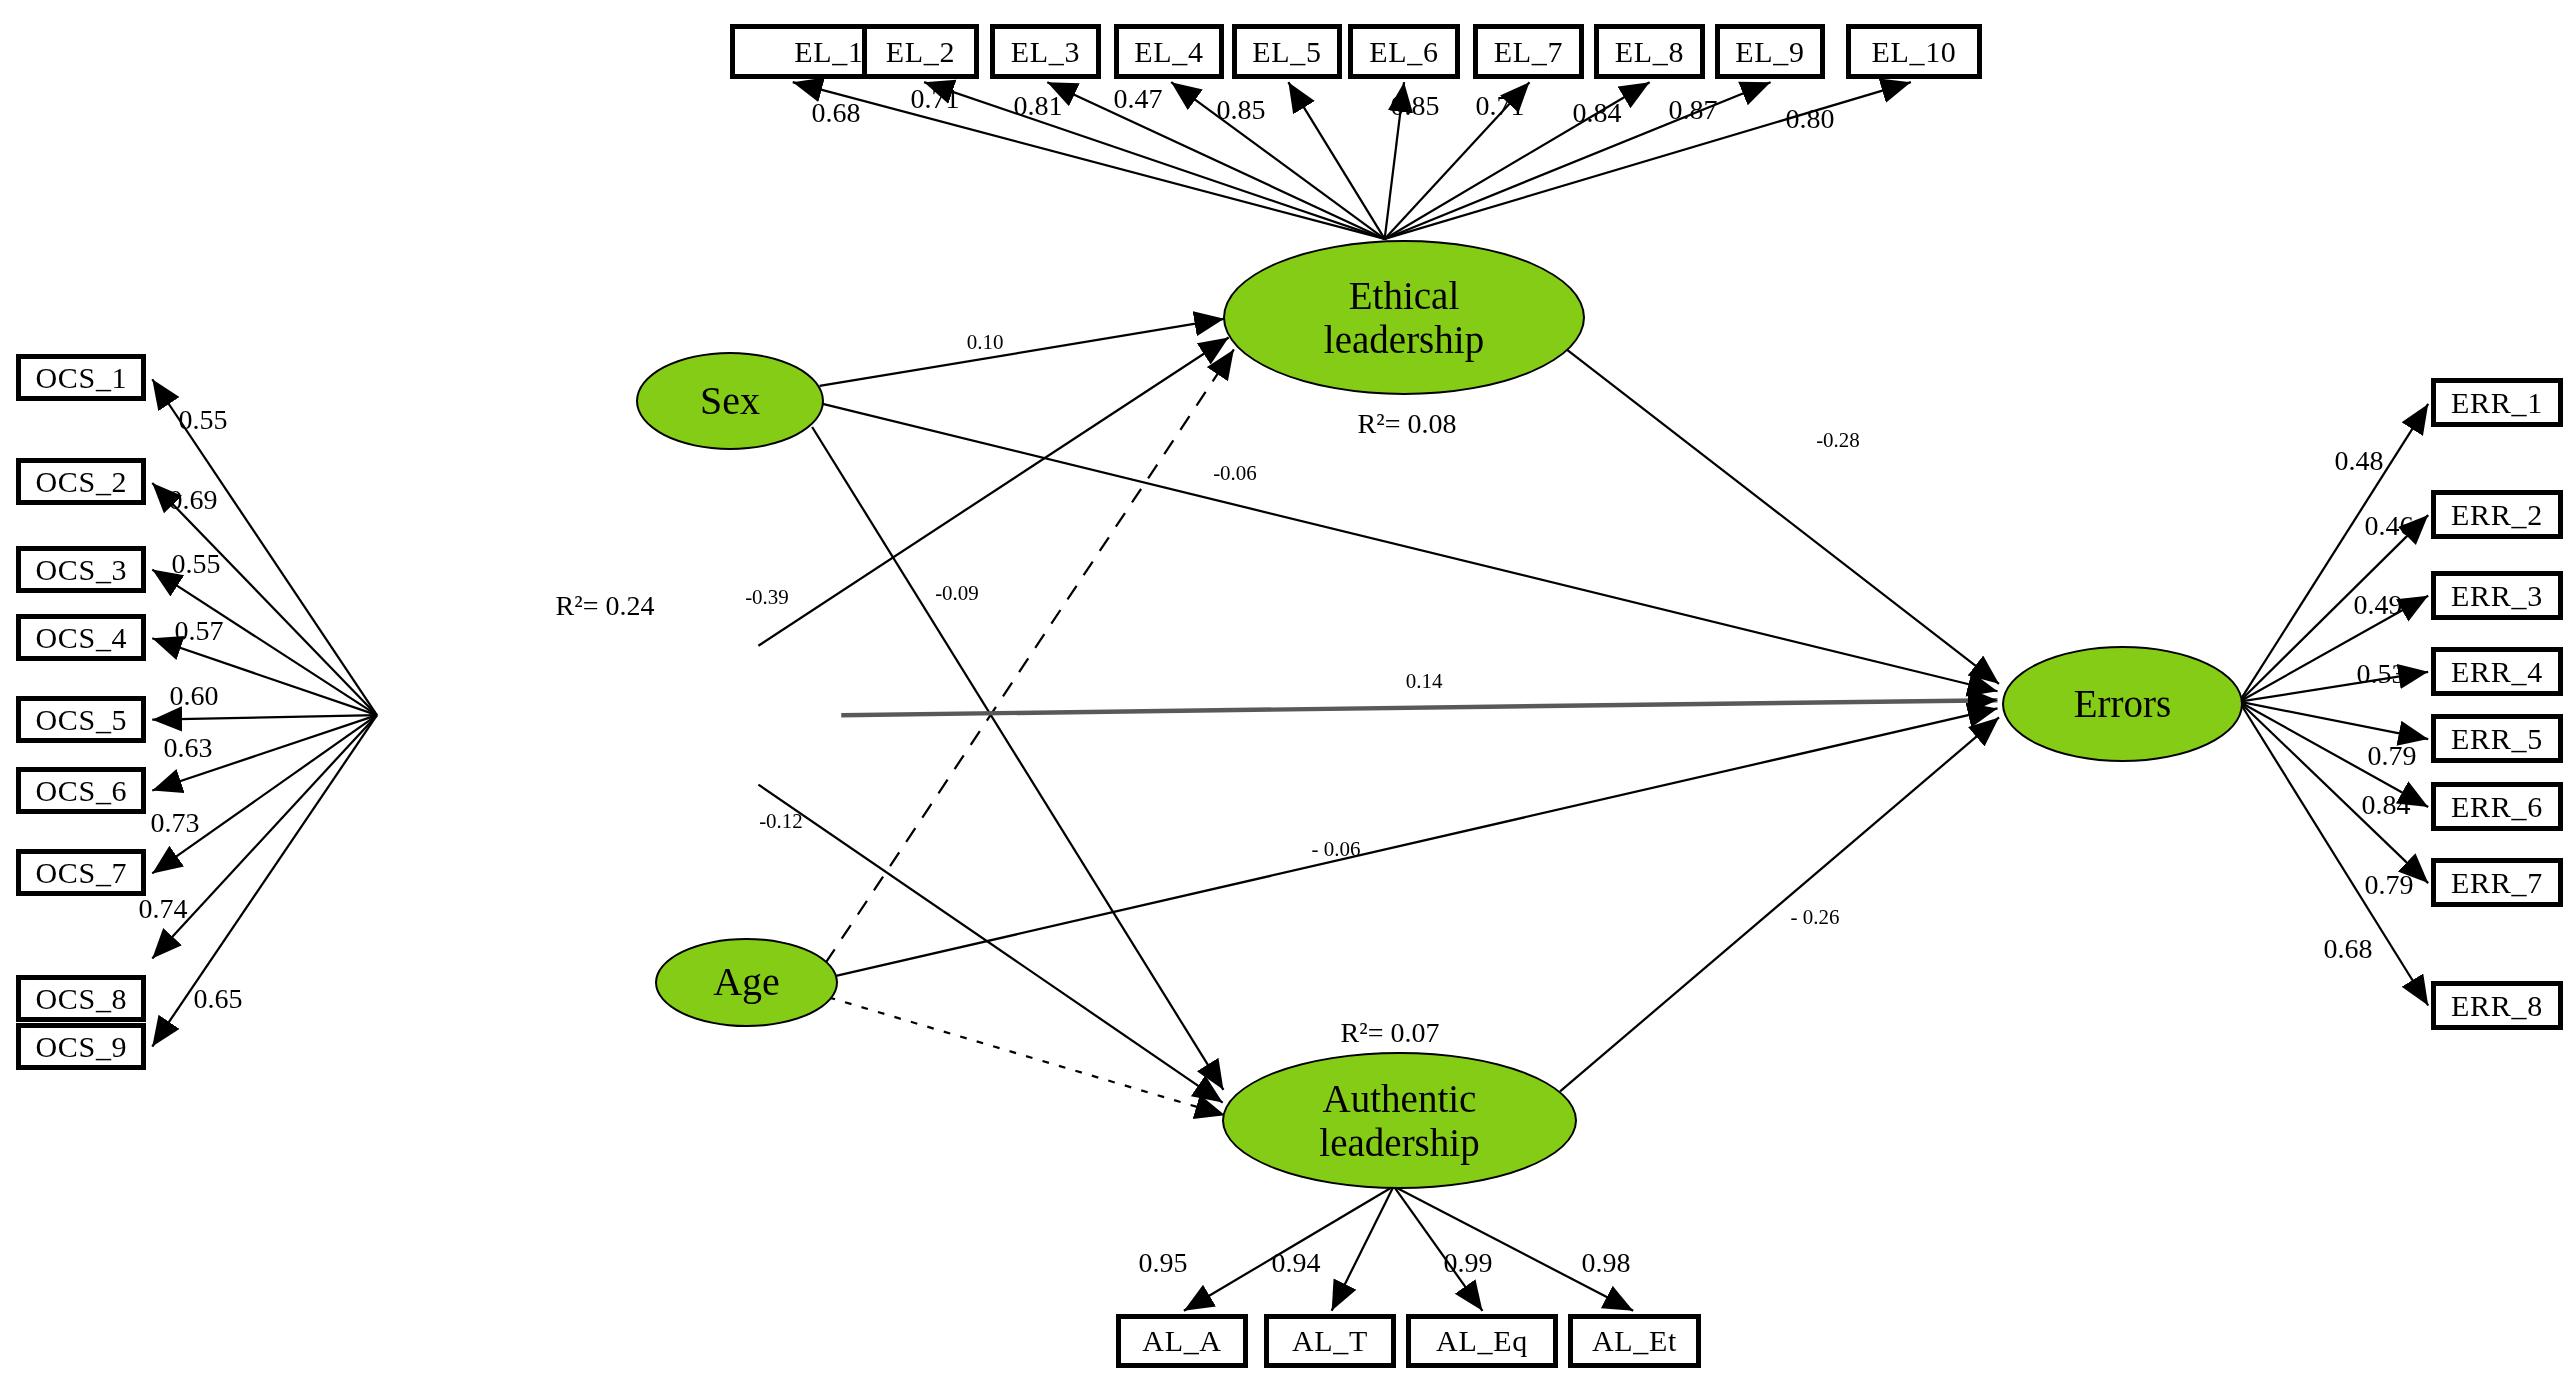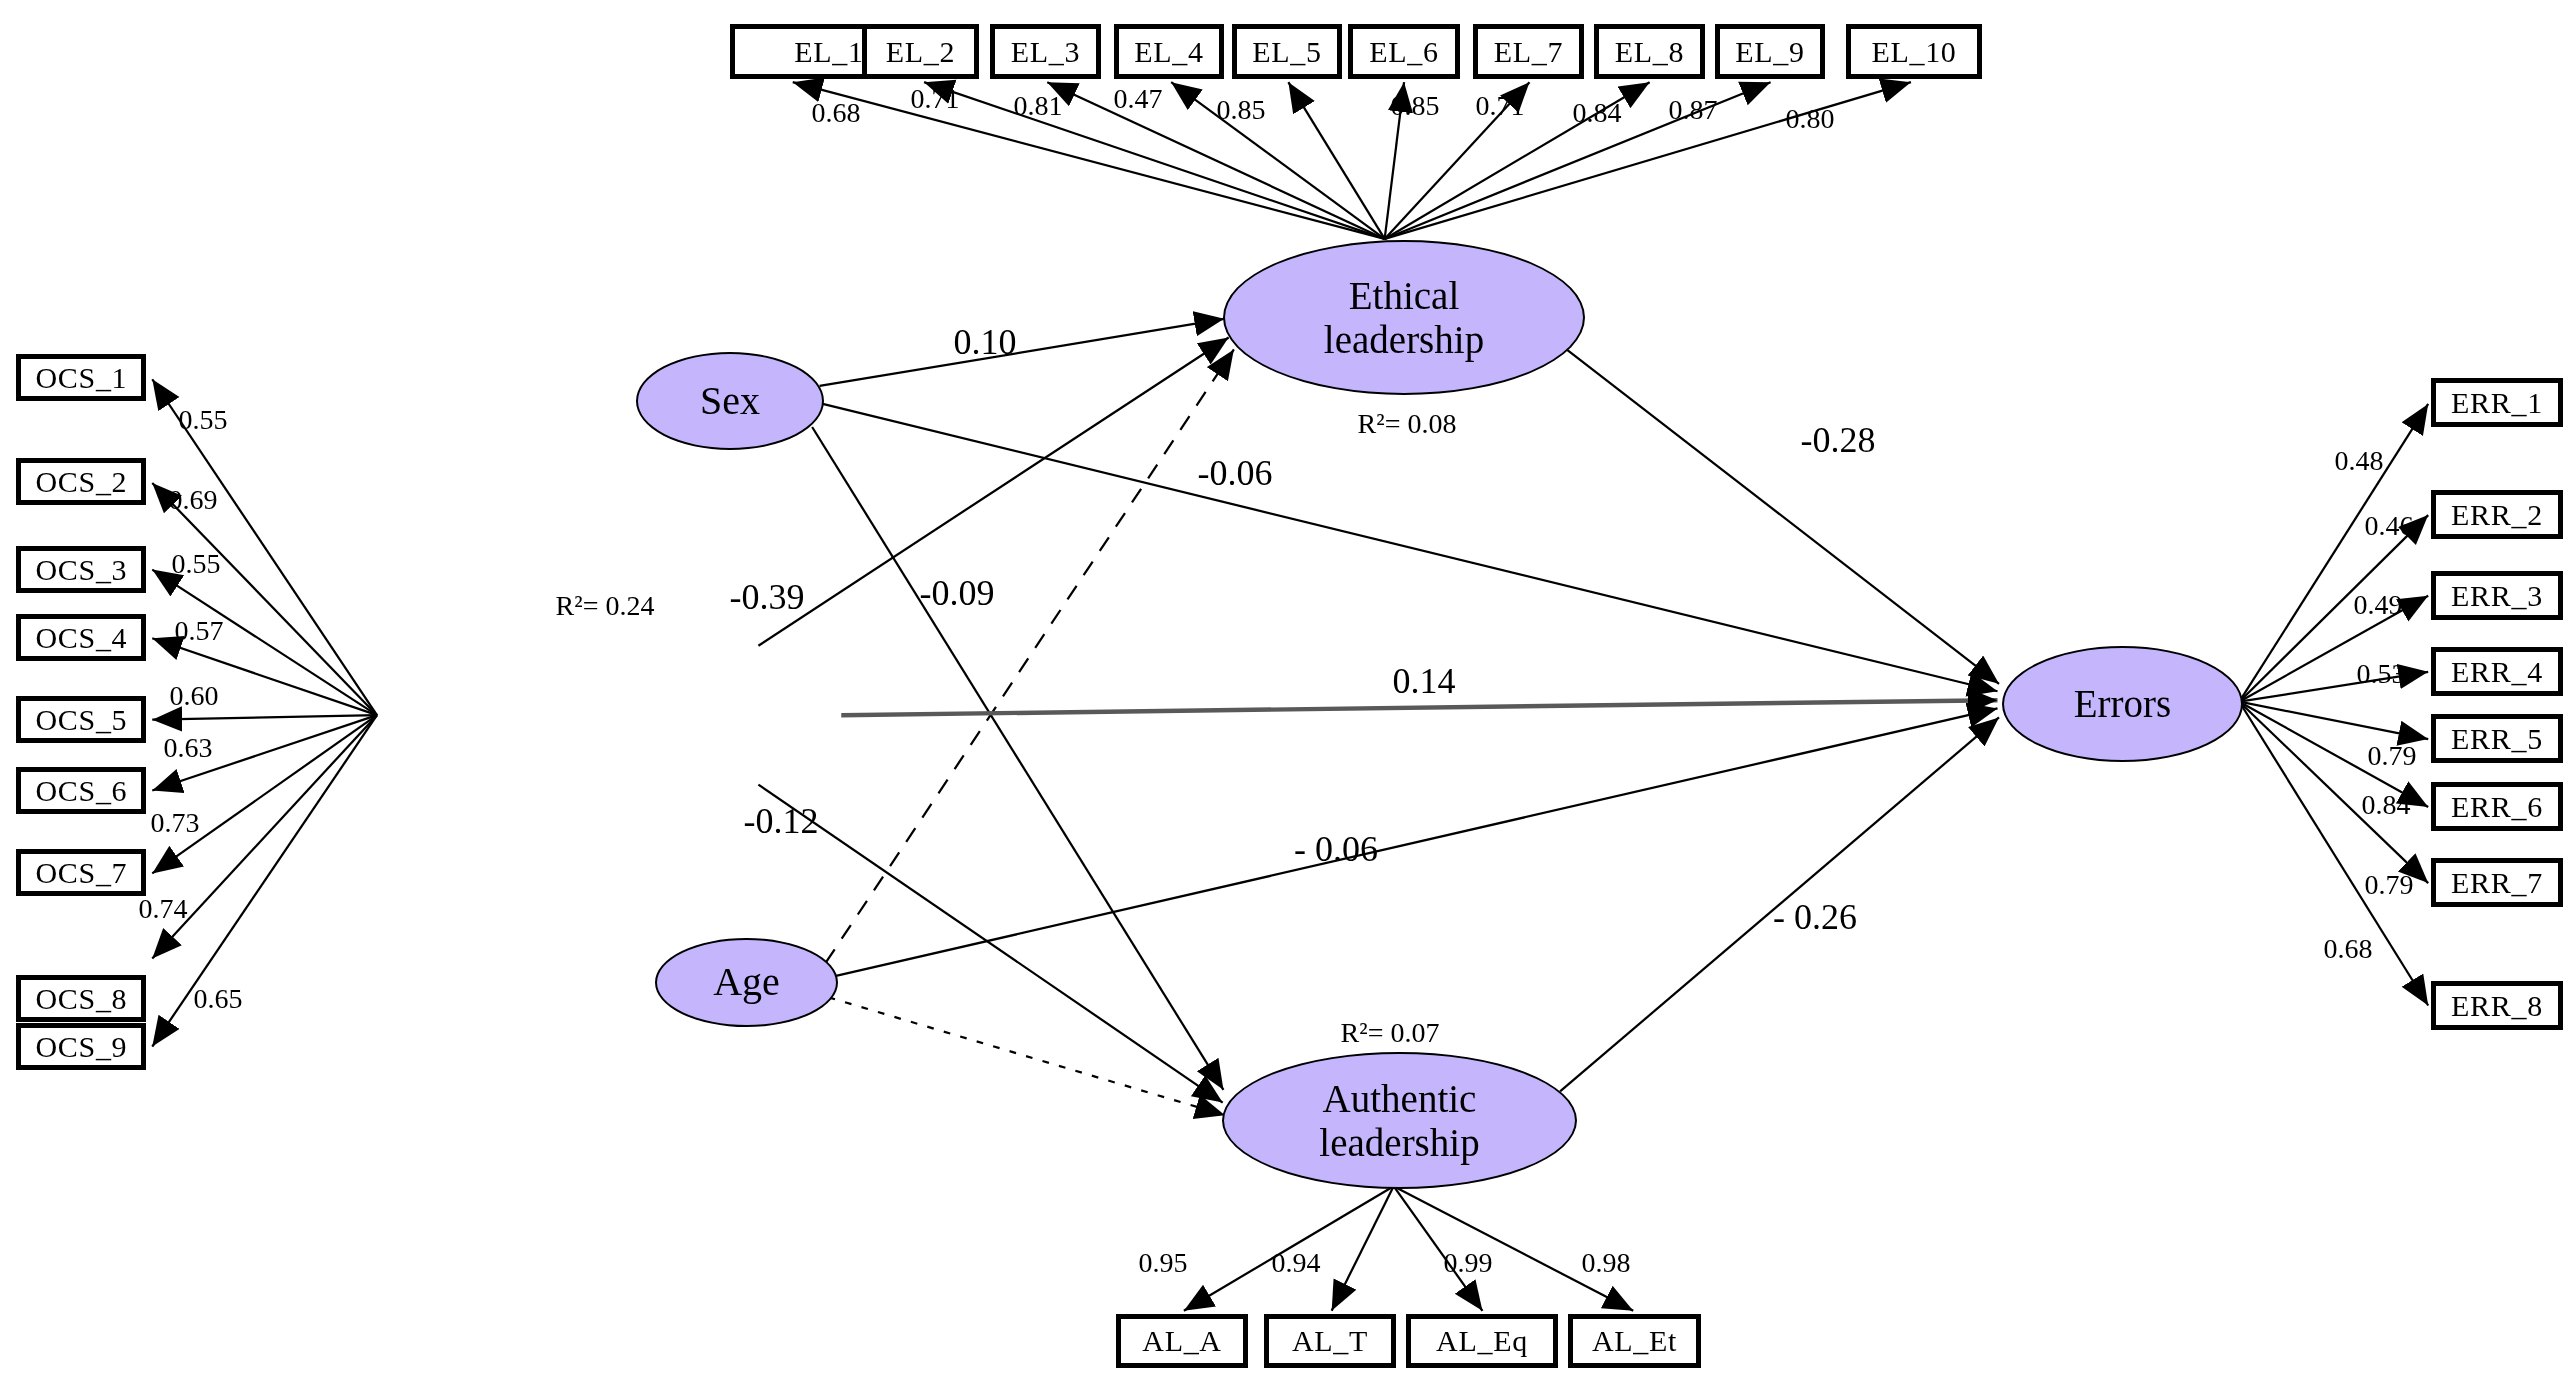--- a/index.html
+++ b/index.html
@@ -1,26 +1,26 @@
 <!DOCTYPE html>
 <html style="font-size:12px"><head>
 <meta charset="utf-8">
 <style>
   html,body{margin:0;padding:0;background:#ffffff;}
   #canvas{position:relative;width:2576px;height:1390px;background:#ffffff;
           font-family:"Liberation Serif","DejaVu Serif",serif;color:#000;overflow:hidden;}
   #wires{position:absolute;left:0;top:0;width:2576px;height:1390px;}
-  .latent{position:absolute;border:2.2px solid #000;border-radius:50%;background:#c4b5fd;
+  .latent{position:absolute;border:2.2px solid #000;border-radius:50%;background:#84cc16;
           display:flex;align-items:center;justify-content:center;text-align:center;}
   .latent .lab{font-size:39px;line-height:1.12;}
   .latent.small .lab{font-size:40px;}
   .ind{position:absolute;border:5.2px solid #000;background:#fff;display:flex;
        align-items:center;justify-content:center;font-size:30px;letter-spacing:0.7px;}
   .loadlab{position:absolute;transform:translate(-50%,-50%);font-size:28px;white-space:nowrap;}
-  .pathlab{position:absolute;transform:translate(-50%,-50%);font-size:36px;white-space:nowrap;}
+  .pathlab{position:absolute;transform:translate(-50%,-50%);font-size:21px;white-space:nowrap;}
   .r2{position:absolute;transform:translate(-50%,-50%);font-size:28px;white-space:nowrap;}
 </style>
 </head>
 <body>
 
 <div id="canvas">
 
   <svg id="wires" viewBox="0 0 3451 1862">
     <defs>
       <marker id="arr" markerUnits="userSpaceOnUse" markerWidth="42" markerHeight="36" refX="40" refY="17" orient="auto">

